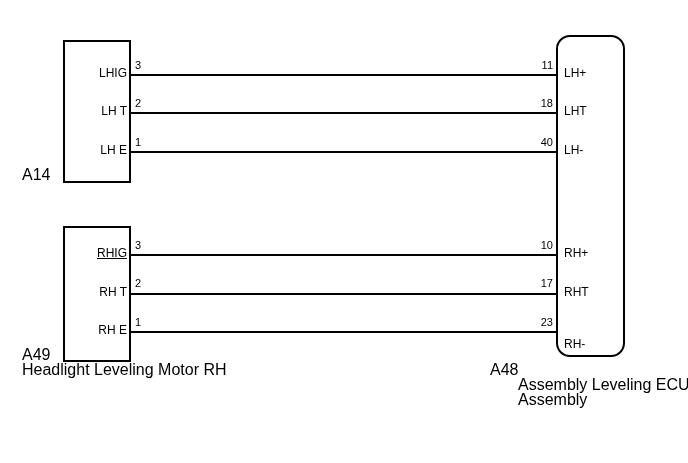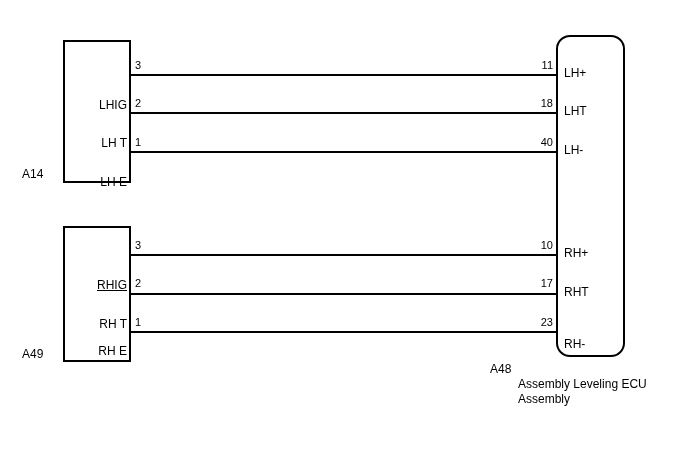--- a/index.html
+++ b/index.html
@@ -38,34 +38,33 @@
   }
   
   .pin-label {
     position: absolute;
     font-size: 12px;
     line-height: 14px;
     white-space: nowrap;
   }
   .pin-label.right {
     text-align: right;
-    margin-top: 32px;
   }
   .pin-num {
     position: absolute;
     font-size: 11px;
     line-height: 12px;
     white-space: nowrap;
   }
   .pin-num.right {
     text-align: right;
   }
   .caption {
     position: absolute;
-    font-size: 12px;
+    font-size: 16px;
     line-height: 15px;
     white-space: nowrap;
   }
 </style>
 </head>
 <body>
 
 <div id="diagram">
 
   <div class="conn-box" style="left:63px; top:40px; width:68px; height:143px;"></div>
@@ -77,27 +76,28 @@
   <div class="pin-num" style="left:135px; top:59px;">3</div>
   <div class="pin-num" style="left:135px; top:97px;">2</div>
   <div class="pin-num" style="left:135px; top:136px;">1</div>
 
   <div class="caption" style="left:22px; top:167px;">A14</div>
 
   <div class="conn-box" style="left:63px; top:226px; width:68px; height:136px;"></div>
 
   <div class="pin-label right" style="left:67px; top:246px; width:60px;text-decoration:underline;">RHIG</div>
   <div class="pin-label right" style="left:67px; top:285px; width:60px;">RH T</div>
-  <div class="pin-label right" style="left:67px; top:312px; width:60px;">RH E</div>
+  <div class="pin-label right" style="left:67px; top:323px; width:60px;">RH E</div>
 
   <div class="pin-num" style="left:135px; top:239px;">3</div>
   <div class="pin-num" style="left:135px; top:277px;">2</div>
   <div class="pin-num" style="left:135px; top:316px;">1</div>
 
   <div class="caption" style="left:22px; top:347px;">A49</div>
+  <div class="caption" style="left:22px; top:362px;">Headlight Leveling Motor RH</div>
 
   <div class="ecu-box" style="left:556px; top:35px; width:69px; height:322px;"></div>
 
   <div class="pin-label" style="left:564px; top:66px;">LH+</div>
   <div class="pin-label" style="left:564px; top:104px;">LHT</div>
   <div class="pin-label" style="left:564px; top:143px;">LH-</div>
   <div class="pin-label" style="left:564px; top:246px;">RH+</div>
   <div class="pin-label" style="left:564px; top:285px;">RHT</div>
   <div class="pin-label" style="left:564px; top:337px;">RH-</div>
 

